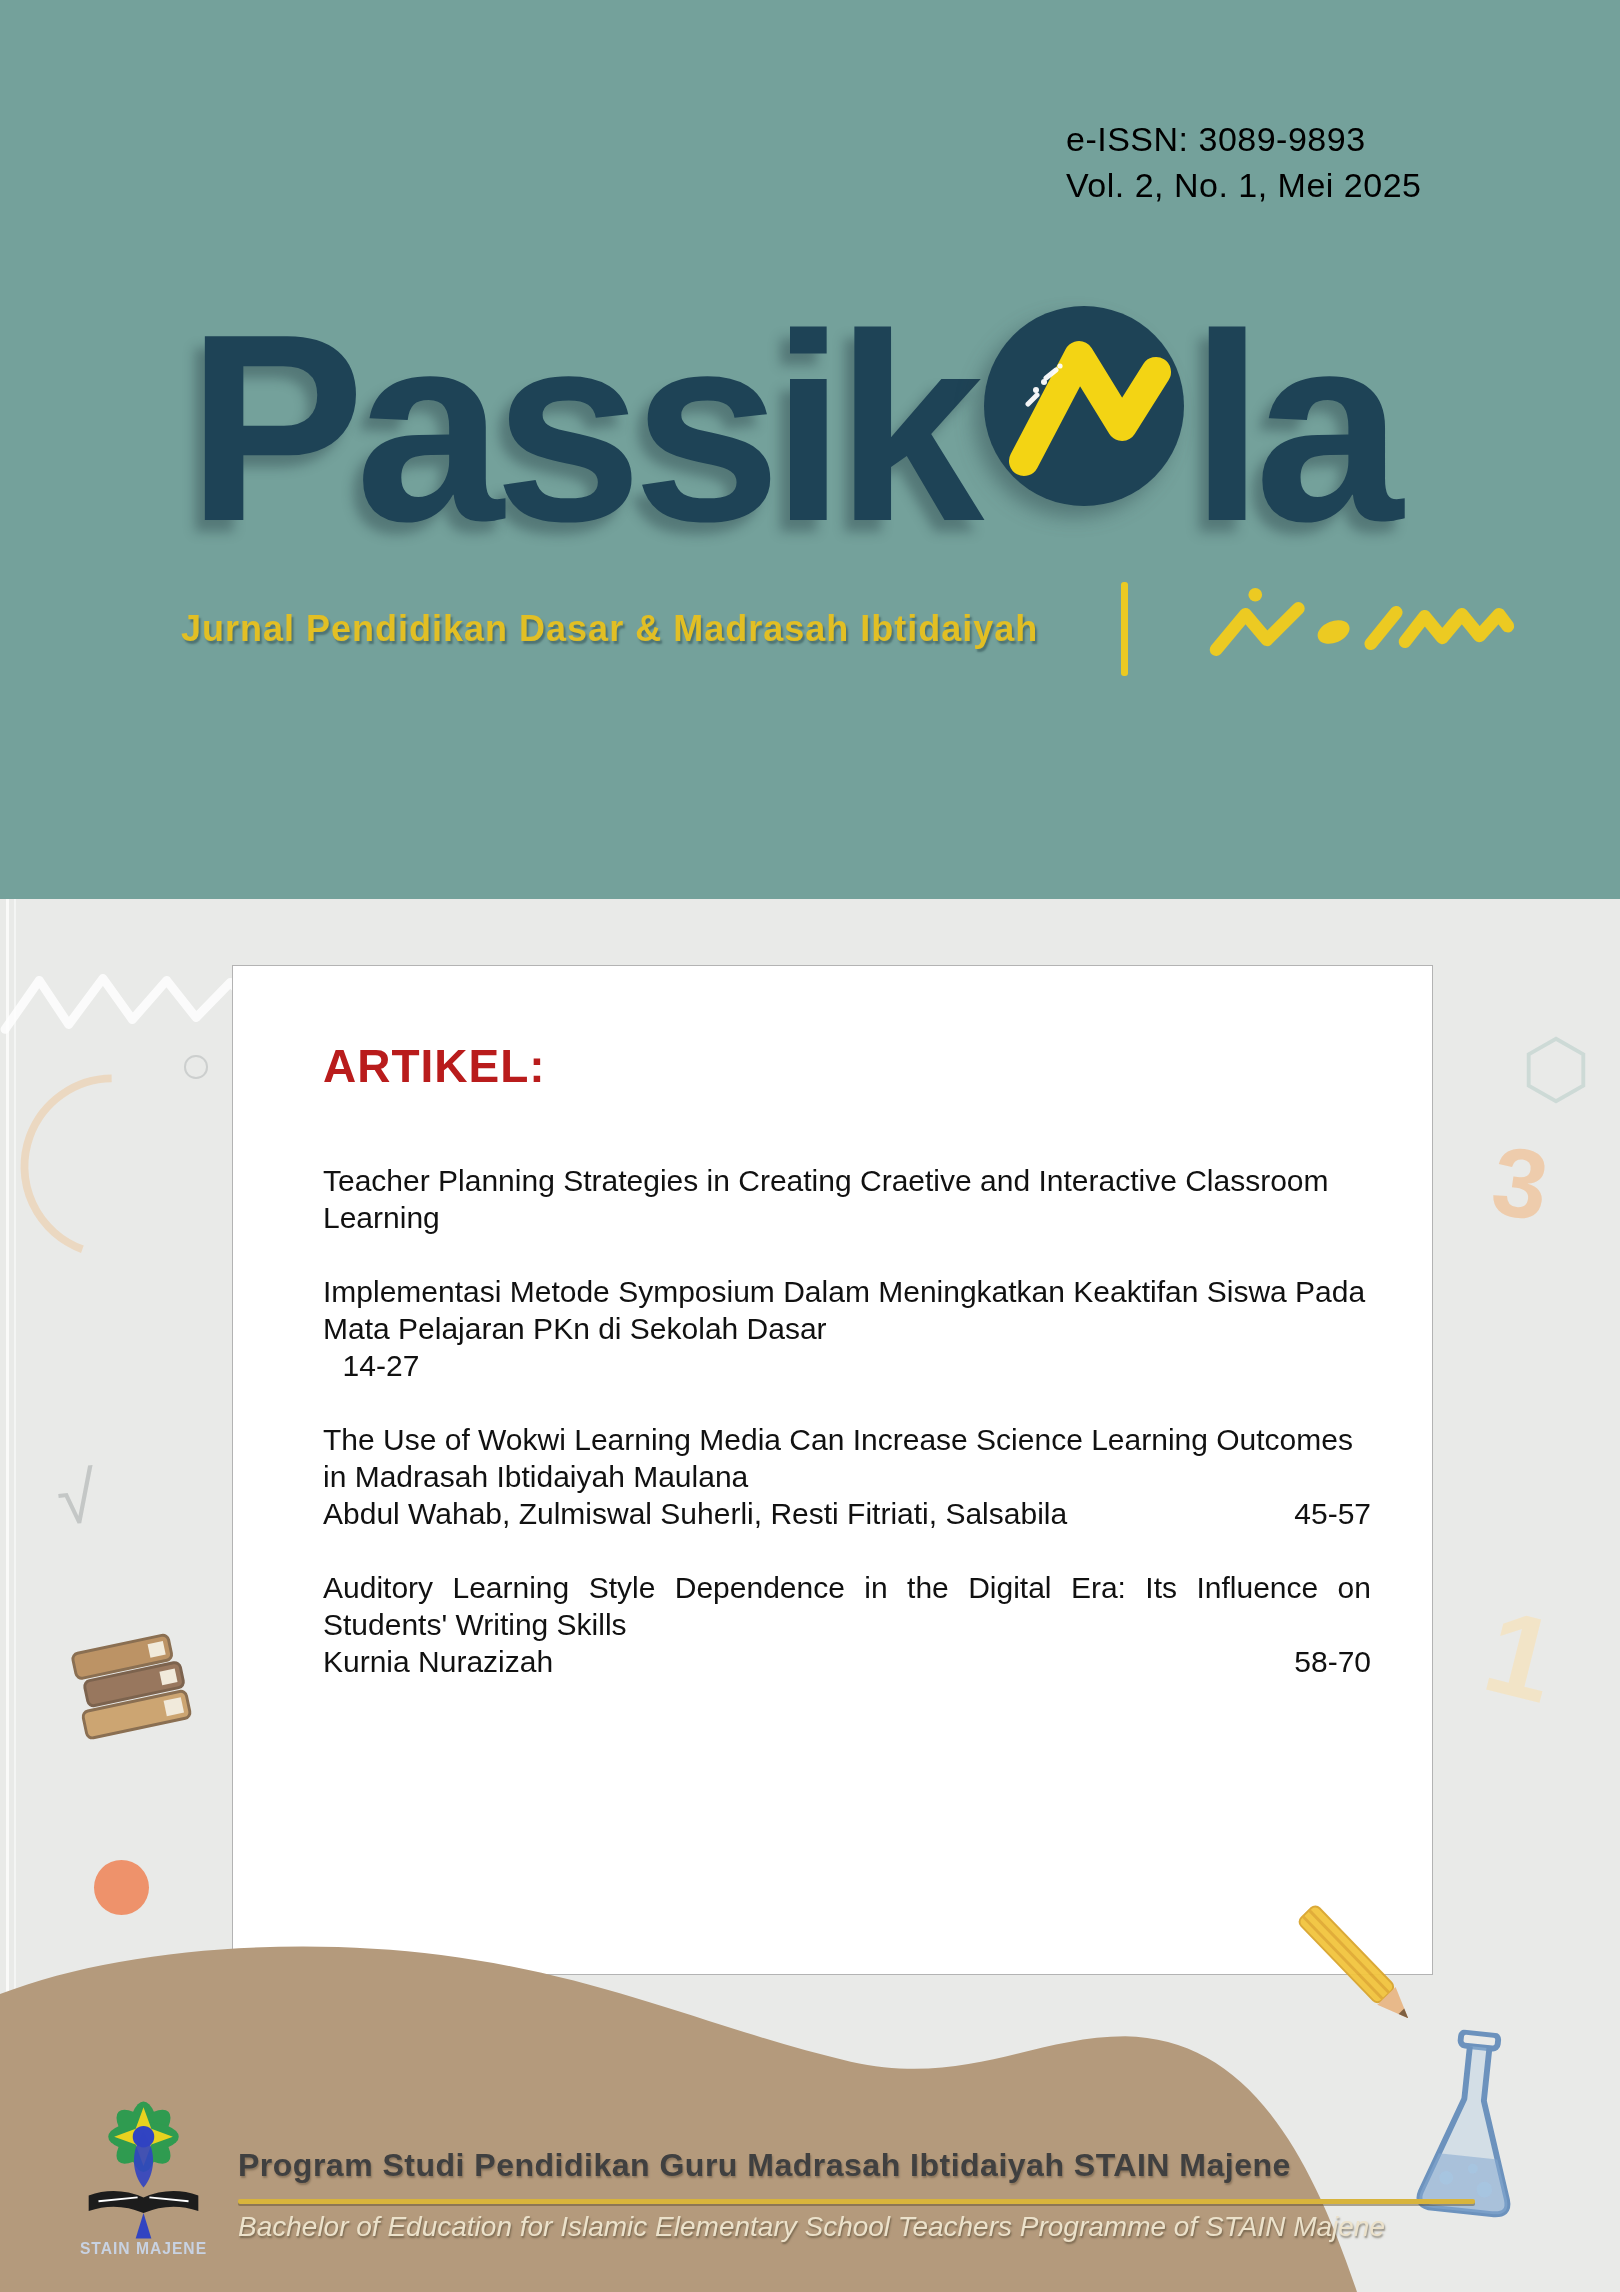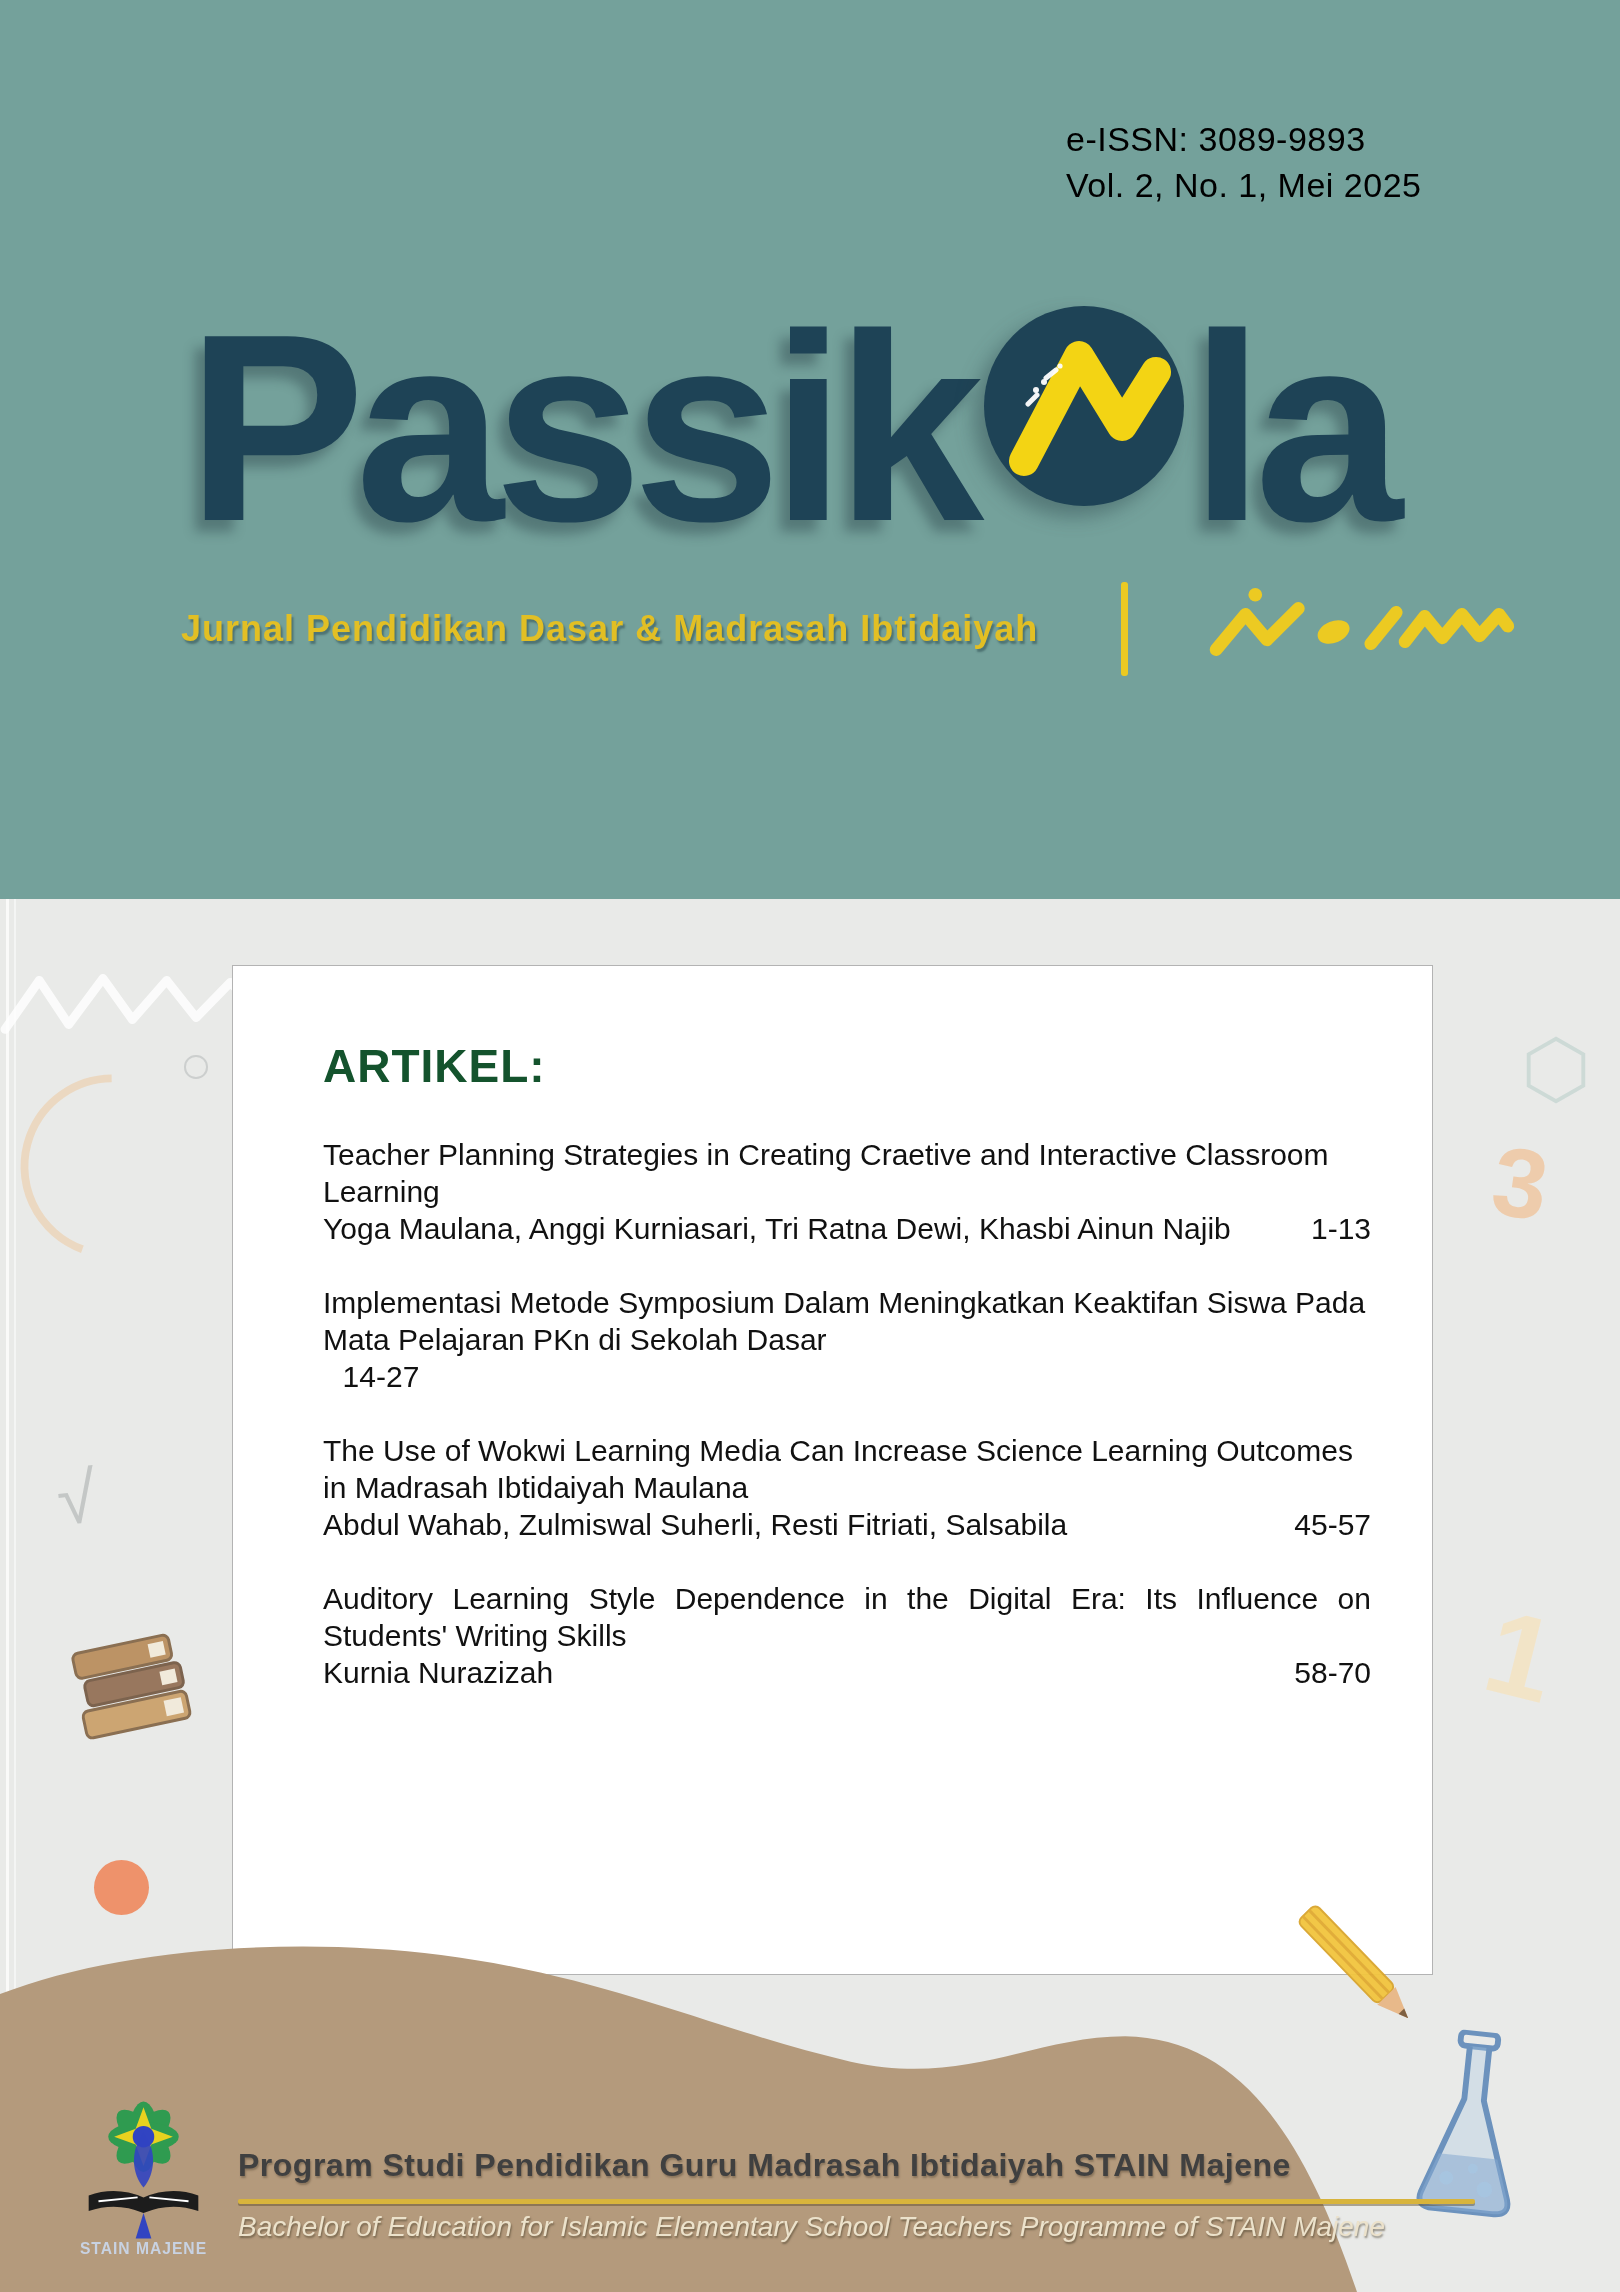--- a/index.html
+++ b/index.html
@@ -24,21 +24,21 @@
   .subtitle-bar{width:6.9px;height:94px;background:#ecca22;border-radius:2.9px;margin:0 27.4px 0 35px;}
 
   
   .seam1{position:absolute;left:5.9px;top:899px;width:2.9px;height:1394px;background:#ffffff;opacity:.75;}
   .seam2{position:absolute;left:13.7px;top:899px;width:2px;height:1394px;background:#ffffff;opacity:.5;}
 
   
   .toc-card{position:absolute;left:232px;top:965px;width:1201px;height:1010px;
             background:#ffffff;border:1px solid #b3b3b3;box-sizing:border-box;
             padding:73px 61px 0 90px;}
-  .toc-heading{font-size:46px;font-weight:bold;color:#14532d;letter-spacing:1px;margin-bottom:43px;}
+  .toc-heading{font-size:46px;font-weight:bold;color:#b91c1c;letter-spacing:1px;margin-bottom:69px;}
   .article{margin-bottom:37px;color:#111;font-size:30px;line-height:37px;}
   .article .title{font-weight:normal;}
   .article .title.justify{text-align:justify;}
   .article .byline{display:flex;justify-content:space-between;}
   .article .pages{white-space:nowrap;padding-left:19.6px;}
 
   
   .doodle{position:absolute;}
   .d-three{left:1493px;top:1127px;font-size:98px;font-weight:bold;color:#f2b985;
            opacity:.6;transform:rotate(8deg);}
@@ -139,24 +139,20 @@
     <circle cx="30" cy="122" r="20" fill="#f6ddd6" opacity=".85"></circle>
     <circle cx="135" cy="25" r="8" fill="#f1e4c8"></circle>
     <circle cx="108" cy="62" r="6" fill="#f6eede"></circle>
   </svg>
 
   <div class="toc-card">
     <div class="toc-heading">ARTIKEL:</div>
 
     <div class="article">
       <div class="title">Teacher Planning Strategies in Creating Craetive and Interactive Classroom Learning</div>
-      <div class="byline">
-        <span>Yoga Maulana, Anggi Kurniasari, Tri Ratna Dewi, Khasbi Ainun Najib</span>
-        <span class="pages">1-13</span>
-      </div>
     </div>
 
     <div class="article">
       <div class="title">Implementasi Metode Symposium Dalam Meningkatkan Keaktifan Siswa Pada Mata Pelajaran PKn di Sekolah Dasar</div>
       <div class="byline">
         <span class="pages">14-27</span>
       </div>
     </div>
 
 

